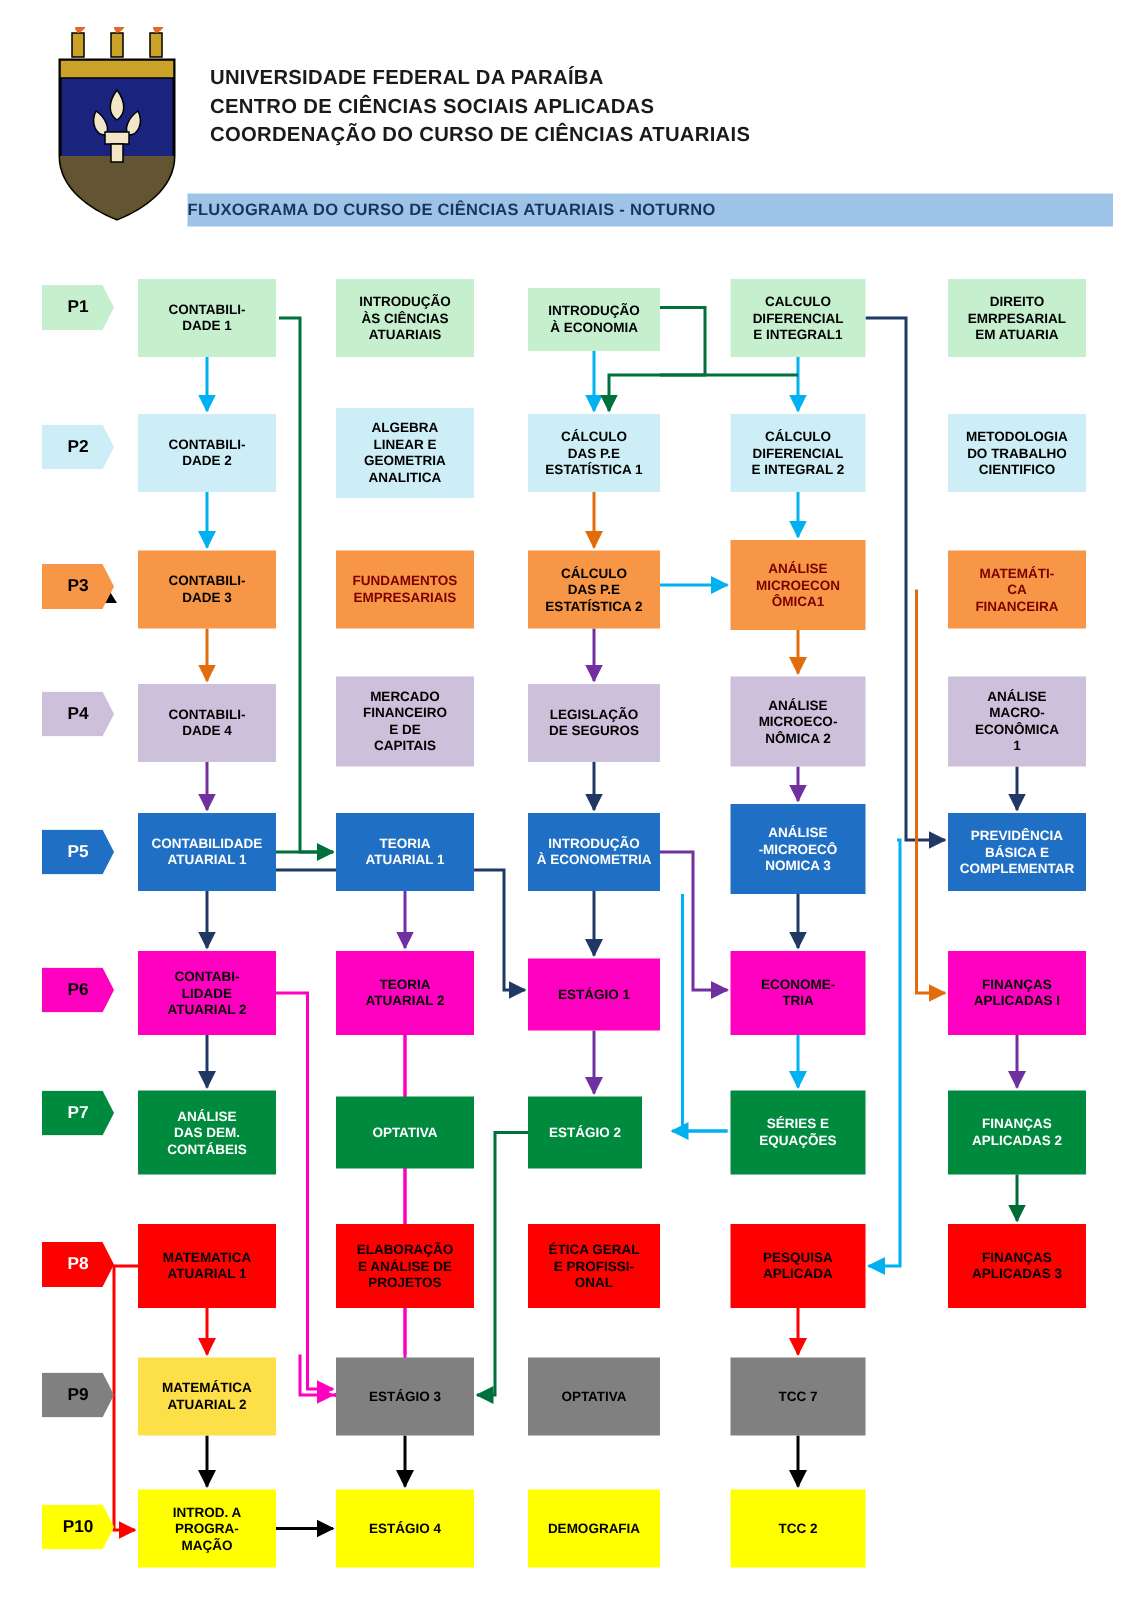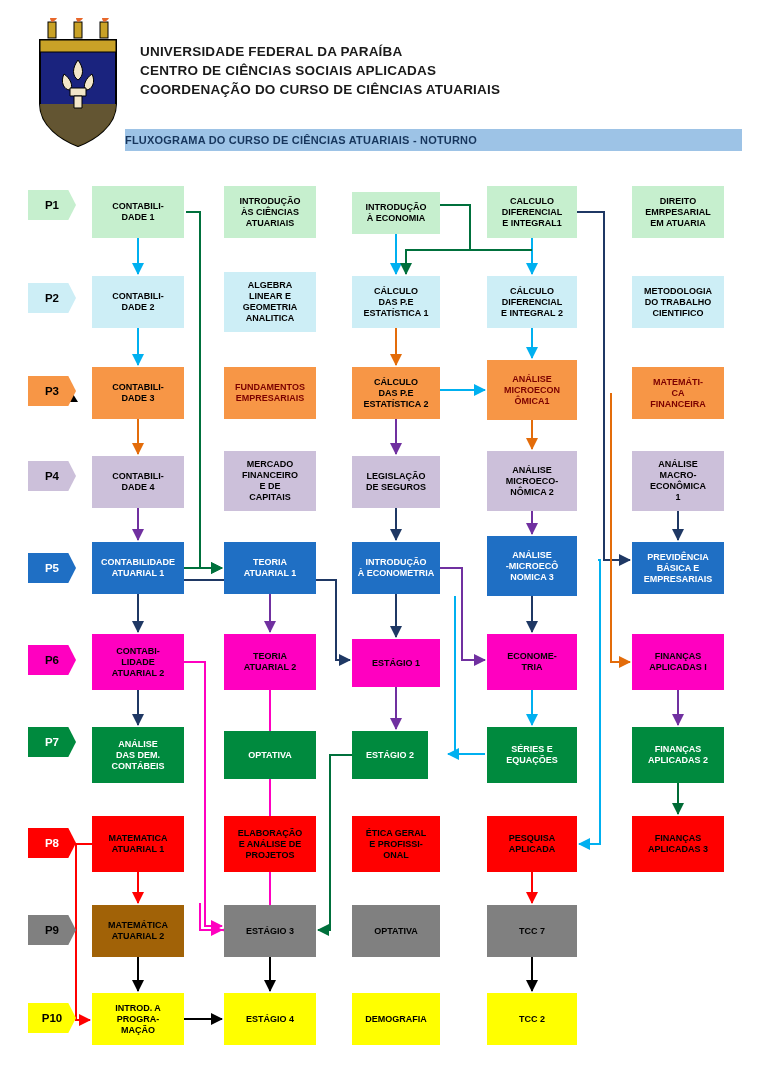--- a/index.html
+++ b/index.html
@@ -326,21 +326,21 @@
 À ECONOMETRIA</span>
       </div>
       <div class="box" style="left: 487px; top: 536px; width: 90px; height: 60px; background: rgb(31, 111, 196); color: rgb(255, 255, 255);">
         <span>ANÁLISE
 -MICROECÔ
 NOMICA 3</span>
       </div>
       <div class="box" style="left: 632px; top: 542px; width: 92px; height: 52px; background: rgb(31, 111, 196); color: rgb(255, 255, 255);">
         <span>PREVIDÊNCIA
 BÁSICA E
-EMPRESARIAIS</span>
+COMPLEMENTAR</span>
       </div>
       <div class="box" style="left: 92px; top: 634px; width: 92px; height: 56px; background: rgb(255, 0, 192); color: rgb(0, 0, 0);">
         <span>CONTABI-
 LIDADE
 ATUARIAL 2</span>
       </div>
       <div class="box" style="left: 224px; top: 634px; width: 92px; height: 56px; background: rgb(255, 0, 192); color: rgb(0, 0, 0);">
         <span>TEORIA
 ATUARIAL 2</span>
       </div>
@@ -389,21 +389,21 @@
 ONAL</span>
       </div>
       <div class="box" style="left: 487px; top: 816px; width: 90px; height: 56px; background: rgb(255, 0, 0); color: rgb(0, 0, 0);">
         <span>PESQUISA
 APLICADA</span>
       </div>
       <div class="box" style="left: 632px; top: 816px; width: 92px; height: 56px; background: rgb(255, 0, 0); color: rgb(0, 0, 0);">
         <span>FINANÇAS
 APLICADAS 3</span>
       </div>
-      <div class="box" style="left: 92px; top: 905px; width: 92px; height: 52px; background: #a16207; color: rgb(0, 0, 0);">
+      <div class="box" style="left: 92px; top: 905px; width: 92px; height: 52px; background: #fde047; color: rgb(0, 0, 0);">
         <span>MATEMÁTICA
 ATUARIAL 2</span>
       </div>
       <div class="box" style="left: 224px; top: 905px; width: 92px; height: 52px; background: rgb(128, 128, 128); color: rgb(0, 0, 0);">
         <span>ESTÁGIO 3</span>
       </div>
       <div class="box" style="left: 352px; top: 905px; width: 88px; height: 52px; background: rgb(128, 128, 128); color: rgb(0, 0, 0);">
         <span>OPTATIVA</span>
       </div>
       <div class="box" style="left: 487px; top: 905px; width: 90px; height: 52px; background: rgb(128, 128, 128); color: rgb(0, 0, 0);">

